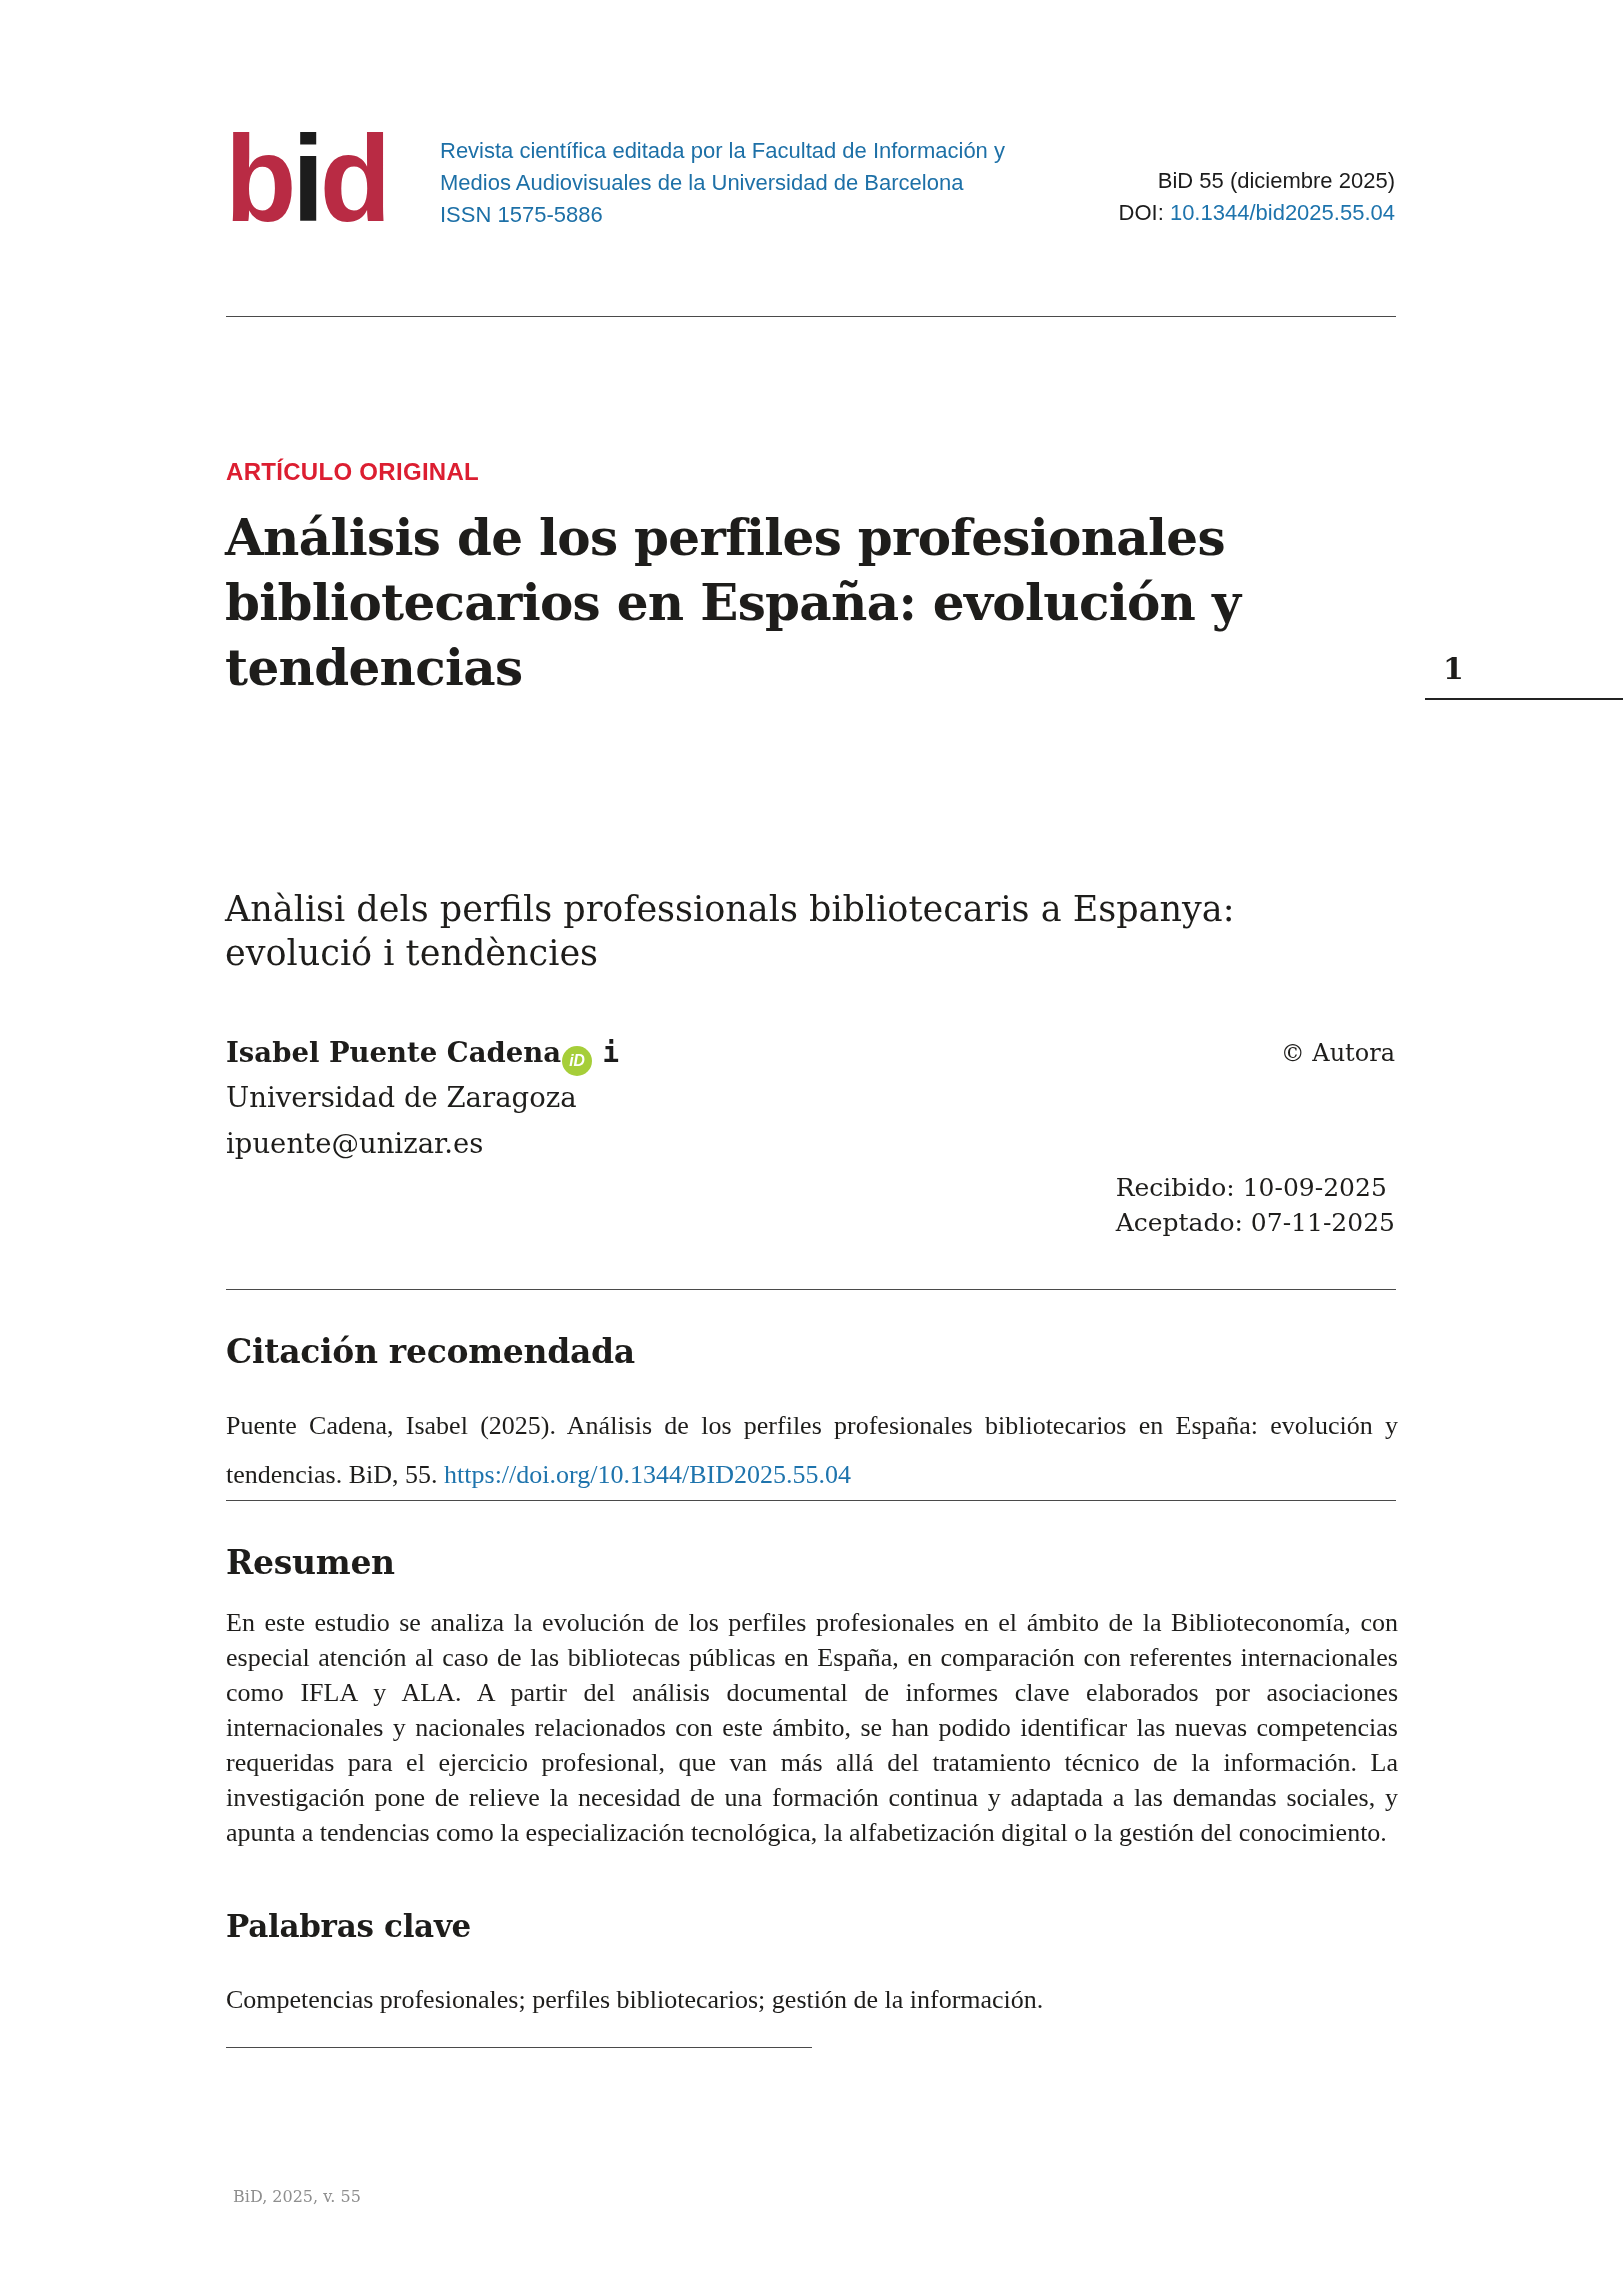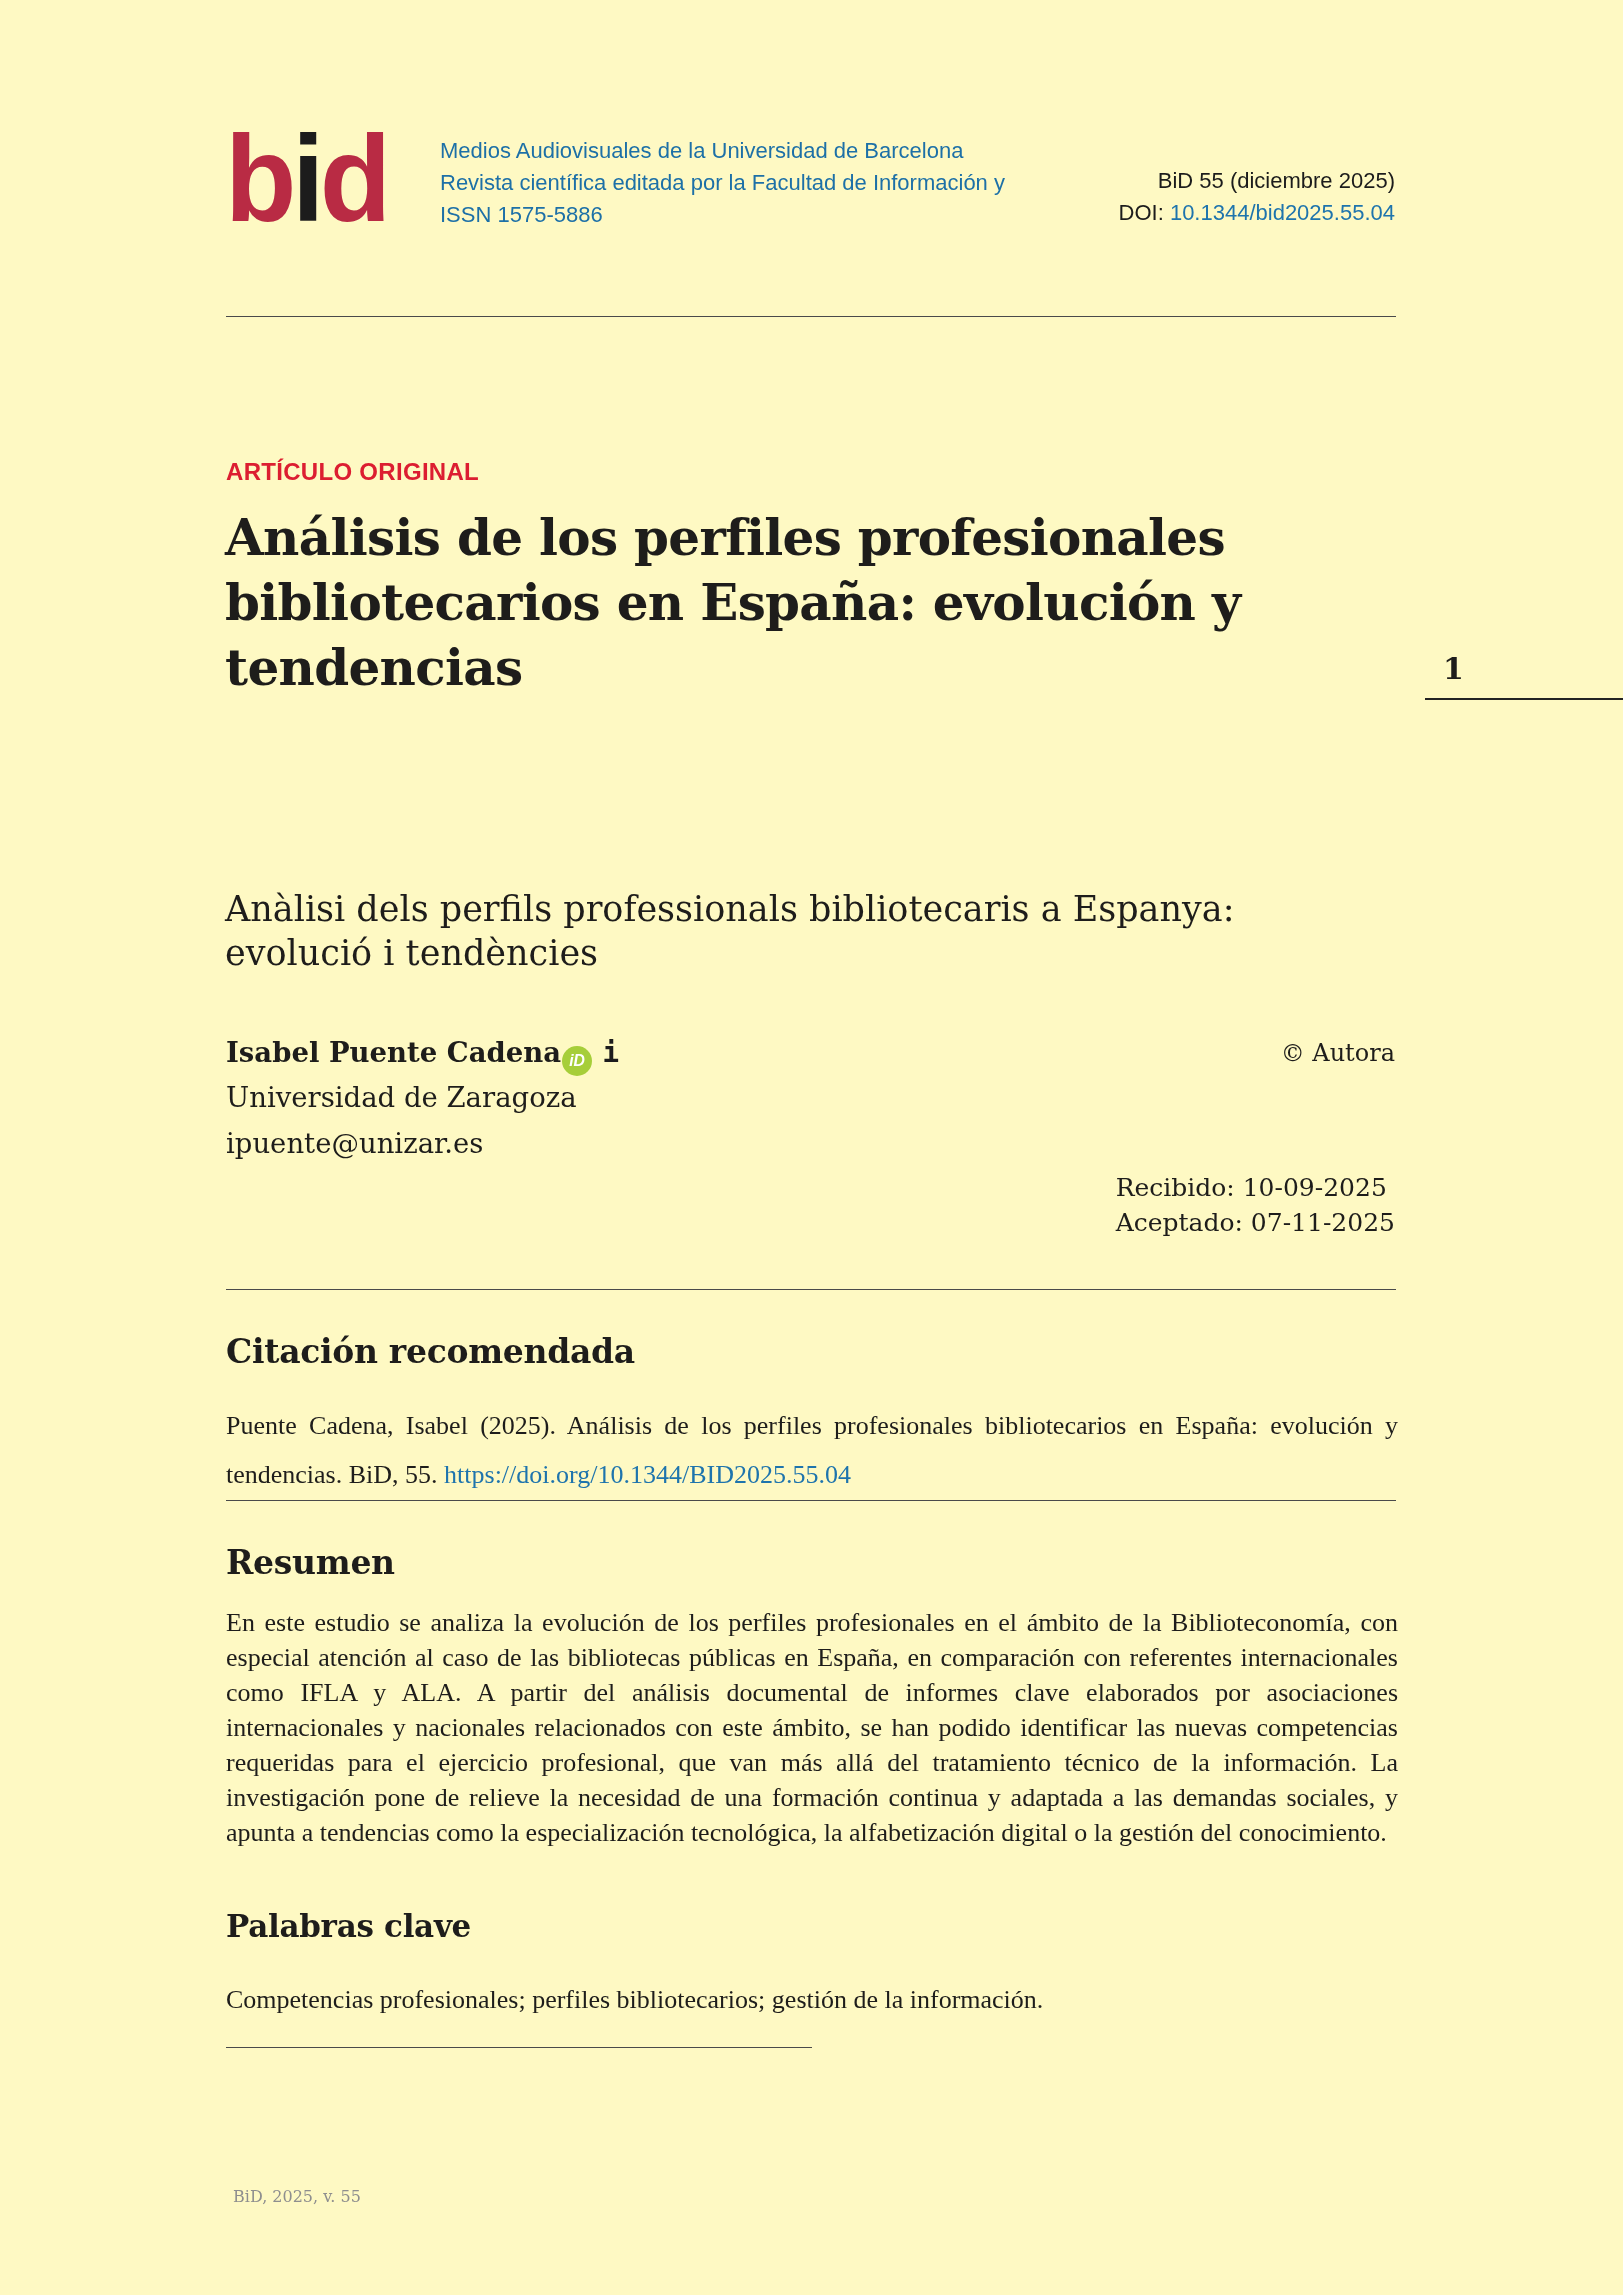--- a/index.html
+++ b/index.html
@@ -1,19 +1,19 @@
 <!DOCTYPE html>
 <html style="--logo-red: #b92b44; --kicker-red: #dc1e31; --blue: #1d70a7; --link-blue: #1e74ad; --text: #1e1d1b; --rule-gray: #4a4a4a; --footer-gray: #8e8e8e; --orcid-green: #a6ce39;font-size:10.5px"><head>
 <meta charset="utf-8">
 <style>
   html,body{margin:0;padding:0;background:#e8e8e8;}
   .page{
     position:relative;
     width:1623px;height:2295px;
-    background:#fef9c3;
+    background:#ffffff;
     overflow:hidden;
     font-family:"DejaVu Serif", serif;
     color:var(--text,#1e1d1b);
   }
   
   .logo{
     position:absolute;left:225px;top:118px;
     font-family:"Liberation Sans",sans-serif;
     font-size:117px;font-weight:bold;line-height:1;
     letter-spacing:-4.6px;
@@ -123,22 +123,22 @@
 </head>
 <body>
 
 <div class="page">
 
   <div class="logo">
     <span class="red">b</span><span class="black">i</span><span class="red">d</span>
   </div>
 
   <div class="tagline">
+    <div>Revista científica editada por la Facultad de Información y</div>
     <div>Medios Audiovisuales de la Universidad de Barcelona</div>
-    <div>Revista científica editada por la Facultad de Información y</div>
     <div>ISSN 1575-5886</div>
   </div>
 
   <div class="issue-info">
     <div>BiD 55 (diciembre 2025)</div>
     <div>
       <span>DOI:</span>
       <span class="link">10.1344/bid2025.55.04</span>
     </div>
   </div>

